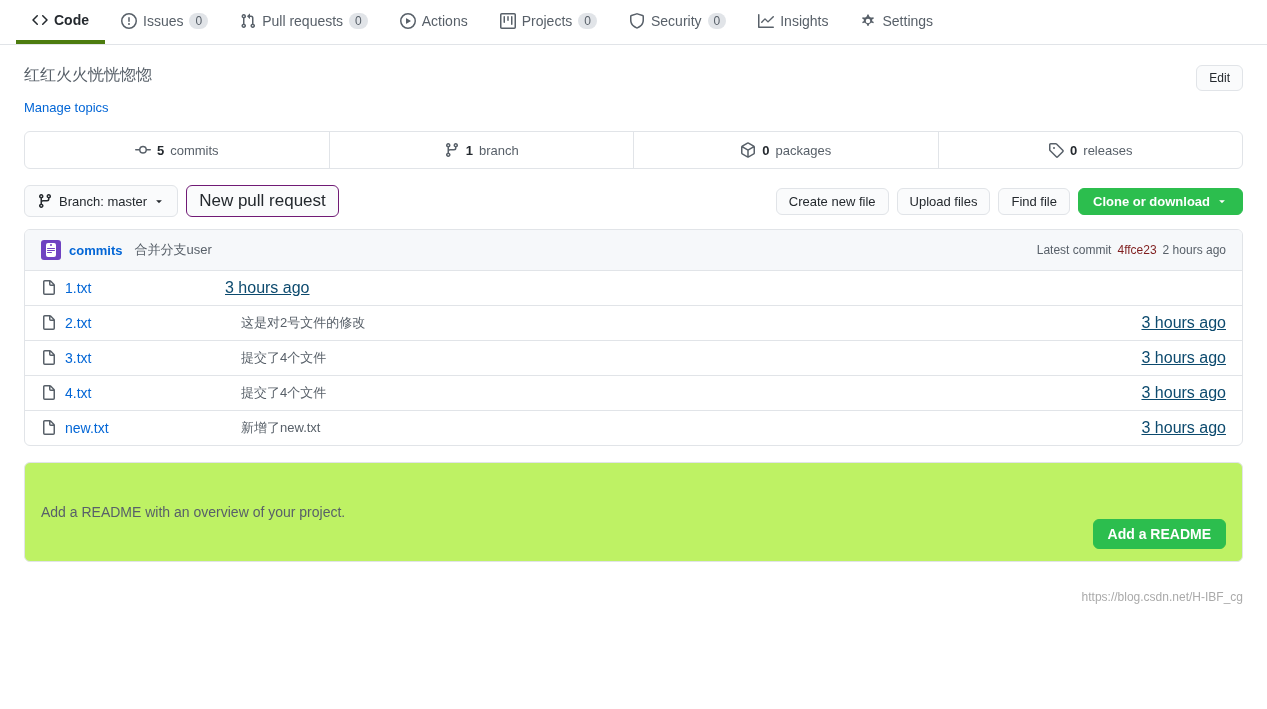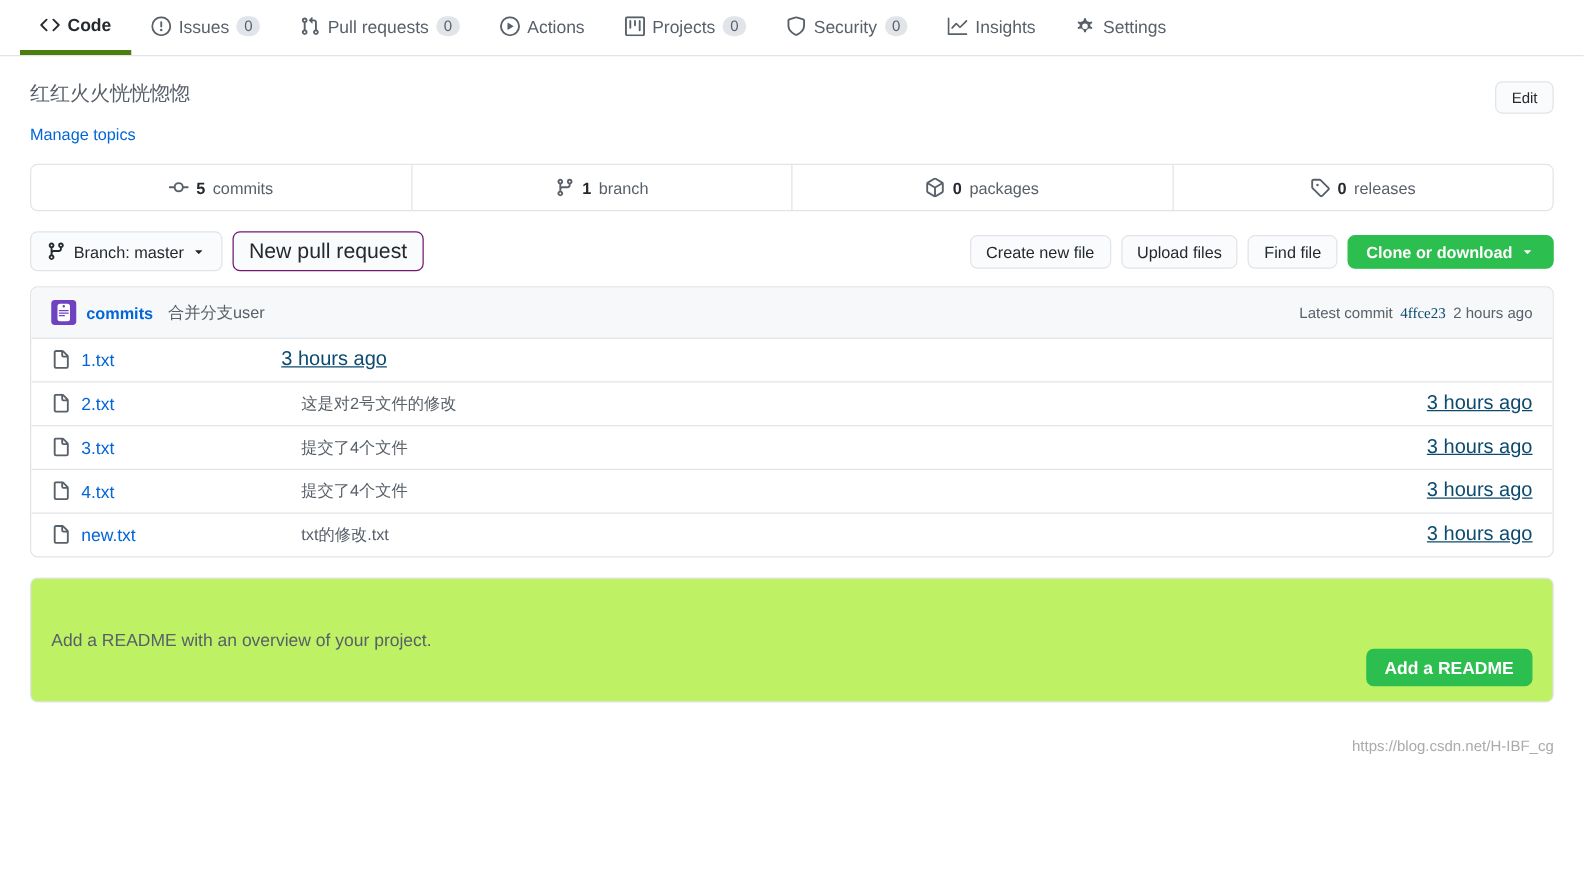--- a/index.html
+++ b/index.html
@@ -41,21 +41,21 @@
 
     
     .file-table { border: 1px solid #e1e4e8; border-radius: 6px; overflow: hidden; }
 
     .commit-row { display: flex; align-items: center; justify-content: space-between; padding: 10px 16px; background: #f6f8fa; border-bottom: 1px solid #e1e4e8; }
     .commit-row-left { display: flex; align-items: center; gap: 8px; }
     .commit-avatar { width: 20px; height: 20px; border-radius: 3px; background: #6f42c1; display: flex; align-items: center; justify-content: center; font-size: 10px; color: white; }
     .commit-author { color: #0366d6; font-weight: 600; font-size: 13px; cursor: pointer; }
     .commit-message { color: #586069; font-size: 13px; margin-left: 4px; }
     .commit-row-right { display: flex; align-items: center; gap: 6px; color: #586069; font-size: 12px; }
-    .commit-hash { color: #0c4a6e; font-family: Liberation Serif, serif; cursor: pointer; }
+    .commit-hash { color: #7f1d1d; font-family: Liberation Sans, sans-serif; cursor: pointer; }
 
     .file-row { display: flex; align-items: center; padding: 8px 16px; border-bottom: 1px solid #e1e4e8; }
     .file-row:last-child { border-bottom: none; }
     .file-icon { color: #586069; margin-right: 8px; font-size: 14px; flex-shrink: 0; }
     .file-name { color: #0366d6; cursor: pointer; min-width: 160px; font-size: 14px; }
     .file-commit { color: #586069; flex: 1; padding: 0 16px; font-size: 13px; }
     .file-time { color: #0c4a6e; font-size: 16px; white-space: nowrap; text-decoration: underline; }
 
     
     .readme-banner { display: flex; align-items: center; justify-content: space-between; padding: 12px 16px; border: 1px solid #e1e4e8; border-radius: 6px; margin-top: 16px; background: #bef264; }
@@ -243,21 +243,21 @@
         </svg>
       <a class="file-name">4.txt</a>
       <span class="file-commit">提交了4个文件</span>
       <span class="file-time">3 hours ago</span>
     </div>
     <div class="file-row">
       <svg class="icon-svg file-icon" viewBox="0 0 16 16">
           <path fill-rule="evenodd" d="M3.75 1.5a.25.25 0 00-.25.25v11.5c0 .138.112.25.25.25h8.5a.25.25 0 00.25-.25V6H9.75A1.75 1.75 0 018 4.25V1.5H3.75zm5.75.56v2.19c0 .138.112.25.25.25h2.19L9.5 2.06zM2 1.75C2 .784 2.784 0 3.75 0h5.086c.464 0 .909.184 1.237.513l3.414 3.414c.329.328.513.773.513 1.237v8.086A1.75 1.75 0 0112.25 15h-8.5A1.75 1.75 0 012 13.25V1.75z"></path>
         </svg>
       <a class="file-name">new.txt</a>
-      <span class="file-commit">txt的修改.txt</span>
+      <span class="file-commit">新增了new.txt</span>
       <span class="file-time">3 hours ago</span>
     </div>
   </div>
 
   
   <div class="readme-banner">
     <span class="readme-text">Add a README with an overview of your project.</span>
     <button class="add-readme-btn">Add a README</button>
   </div>
 

